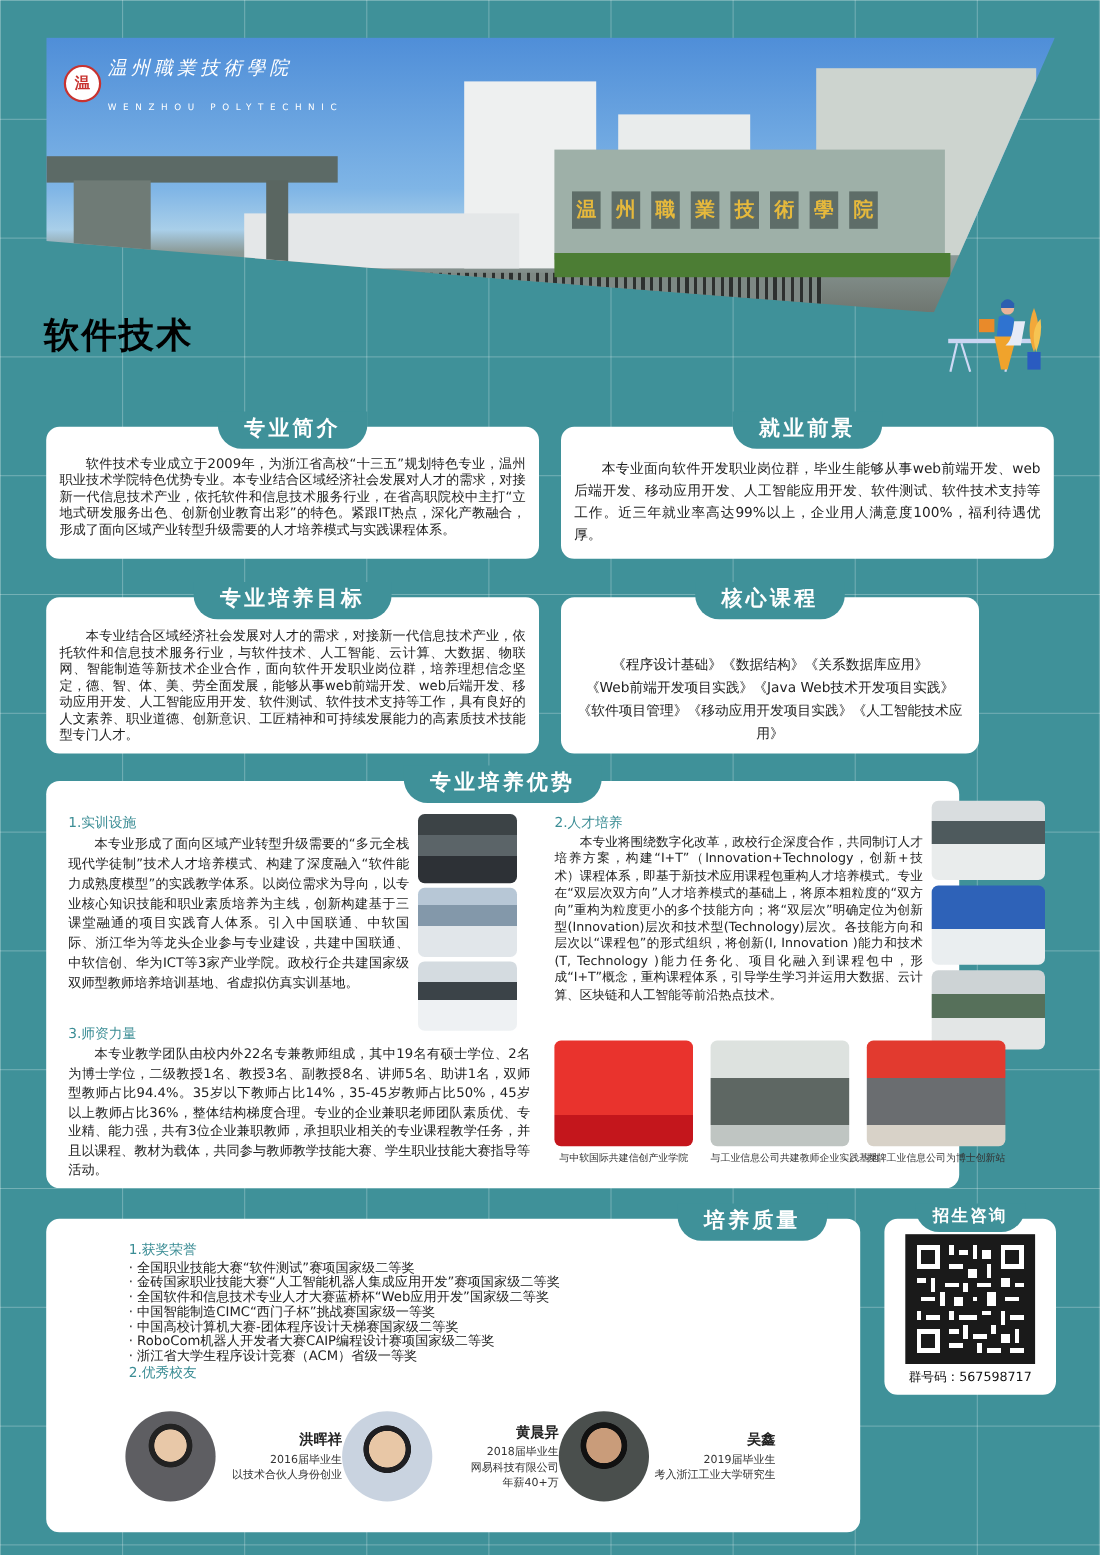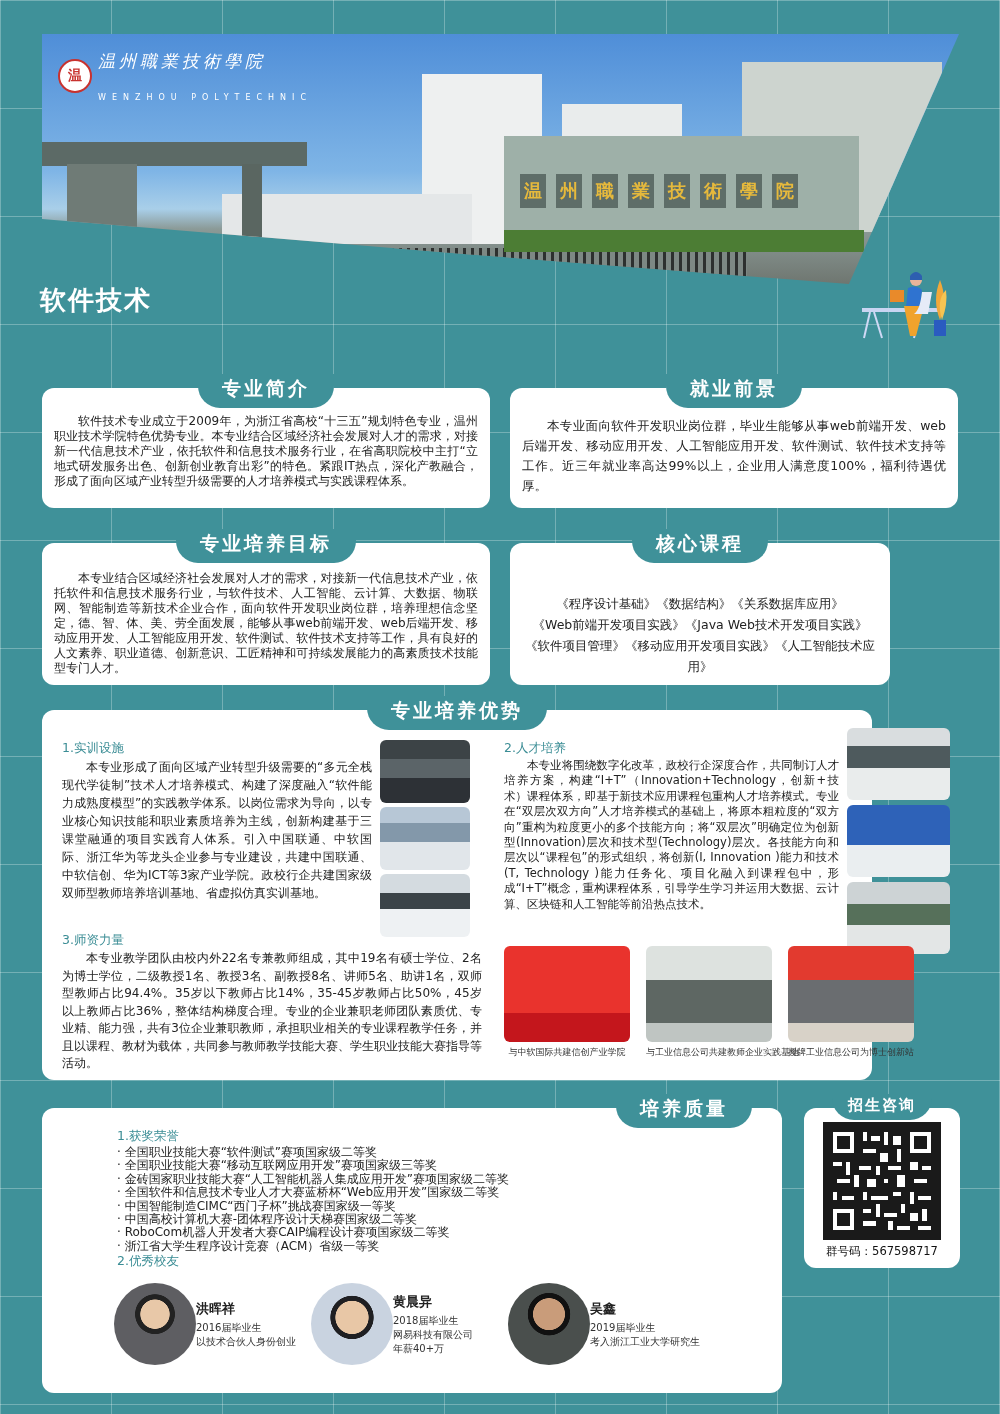--- a/index.html
+++ b/index.html
@@ -44,21 +44,21 @@
   }
   .logo { position: absolute; left: 58px; top: 50px; display: flex; align-items: center; gap: 6px; }
   .logo .seal {
     width: 34px; height: 34px; border-radius: 50%; background: #fff; border: 2px solid #c8322f;
     display: flex; align-items: center; justify-content: center; color: #c8322f; font-weight: bold; font-size: 14px;
     font-family: "DejaVu Serif", serif;
   }
   .logo .cn { color: #fff; font-family: "DejaVu Serif", serif; font-size: 17px; letter-spacing: 4px; font-style: italic; }
   .logo .en { color: #fff; font-size: 8px; letter-spacing: 6px; margin-top: 20px; }
   .page-title {
-    position: absolute; left: 40px; top: 283px; color: #ffffff; font-size: 26px; font-weight: bold; letter-spacing: 2px;
+    position: absolute; left: 40px; top: 283px; color: #000000; font-size: 32px; font-weight: bold; letter-spacing: 2px;
   }
   
   .illu { position: absolute; left: 860px; top: 270px; width: 110px; height: 70px; }
 
   
   .card { position: absolute; background: #fff; border-radius: 12px; }
   .tab {
     position: absolute; top: -14px; left: 50%; transform: translateX(-50%);
     background: #3f9199; color: #fff; font-weight: bold; font-size: 19px; letter-spacing: 3px;
     padding: 2px 24px 6px; border-radius: 0 0 22px 22px; white-space: nowrap; text-align: center;
@@ -101,21 +101,21 @@
   .c6 { left: 42px; top: 1108px; width: 740px; height: 285px; }
   .c6 .s1 { position: absolute; left: 75px; top: 20px; width: 660px; }
   .c6 .award { font-size: 12px; line-height: 13.4px; color: #222; white-space: nowrap; }
   .alumni { position: absolute; top: 175px; left: 72px; display: flex; gap: 0; }
   .alum { display: flex; align-items: center; width: 197px; }
   .avatar { width: 82px; height: 82px; border-radius: 50%; flex: none; }
   .av1 { background: radial-gradient(circle at 50% 38%, #e8c8a8 0 22%, #222 23% 30%, #5e5e62 31%); }
   .av2 { background: radial-gradient(circle at 50% 42%, #e8c7a6 0 26%, #1f1f22 27% 34%, #c9d3e0 35%); }
   .av3 { background: radial-gradient(circle at 50% 38%, #c99c7a 0 24%, #111 25% 32%, #4a4f4d 33%); }
   .av4 { background: radial-gradient(circle at 50% 40%, #f0d2bb 0 24%, #111 25% 31%, #fff 32%); }
-  .alum .info { text-align: left; flex: 1; }
+  .alum .info { text-align: right; flex: 1; }
   .alum .name { font-weight: bold; font-size: 13px; margin-bottom: 3px; }
   .alum .line { font-size: 10px; line-height: 14px; color: #333; white-space: nowrap; }
 
   .c7 { left: 804px; top: 1108px; width: 156px; height: 160px; }
   .c7 .tab { font-size: 15px; letter-spacing: 2px; padding: 2px 16px 5px; }
   .qr { position: absolute; left: 19px; top: 14px; width: 118px; height: 118px; background: #1a1a1a; padding: 6px; }
   .qr svg { width: 100%; height: 100%; }
   .qr-caption { position: absolute; left: 0; right: 0; top: 136px; text-align: center; font-size: 11.5px; color: #111; }
 </style>
 </head>
@@ -236,21 +236,20 @@
       </div>
     </div>
   </div>
 </section>
 
 <section class="card c6">
   <div class="tab right">培养质量</div>
   <div class="s1">
     <div class="sub-title">1.获奖荣誉</div>
     <div class="award">· 全国职业技能大赛“软件测试”赛项国家级二等奖</div>
-    <div class="award">· 全国职业技能大赛“移动互联网应用开发”赛项国家级三等奖</div>
     <div class="award">· 金砖国家职业技能大赛“人工智能机器人集成应用开发”赛项国家级二等奖</div>
     <div class="award">· 全国软件和信息技术专业人才大赛蓝桥杯“Web应用开发”国家级二等奖</div>
     <div class="award">· 中国智能制造CIMC“西门子杯”挑战赛国家级一等奖</div>
     <div class="award">· 中国高校计算机大赛-团体程序设计天梯赛国家级二等奖</div>
     <div class="award">· RoboCom机器人开发者大赛CAIP编程设计赛项国家级二等奖</div>
     <div class="award">· 浙江省大学生程序设计竞赛（ACM）省级一等奖</div>
     <div class="sub-title">2.优秀校友</div>
   </div>
 
   <div class="alumni">

